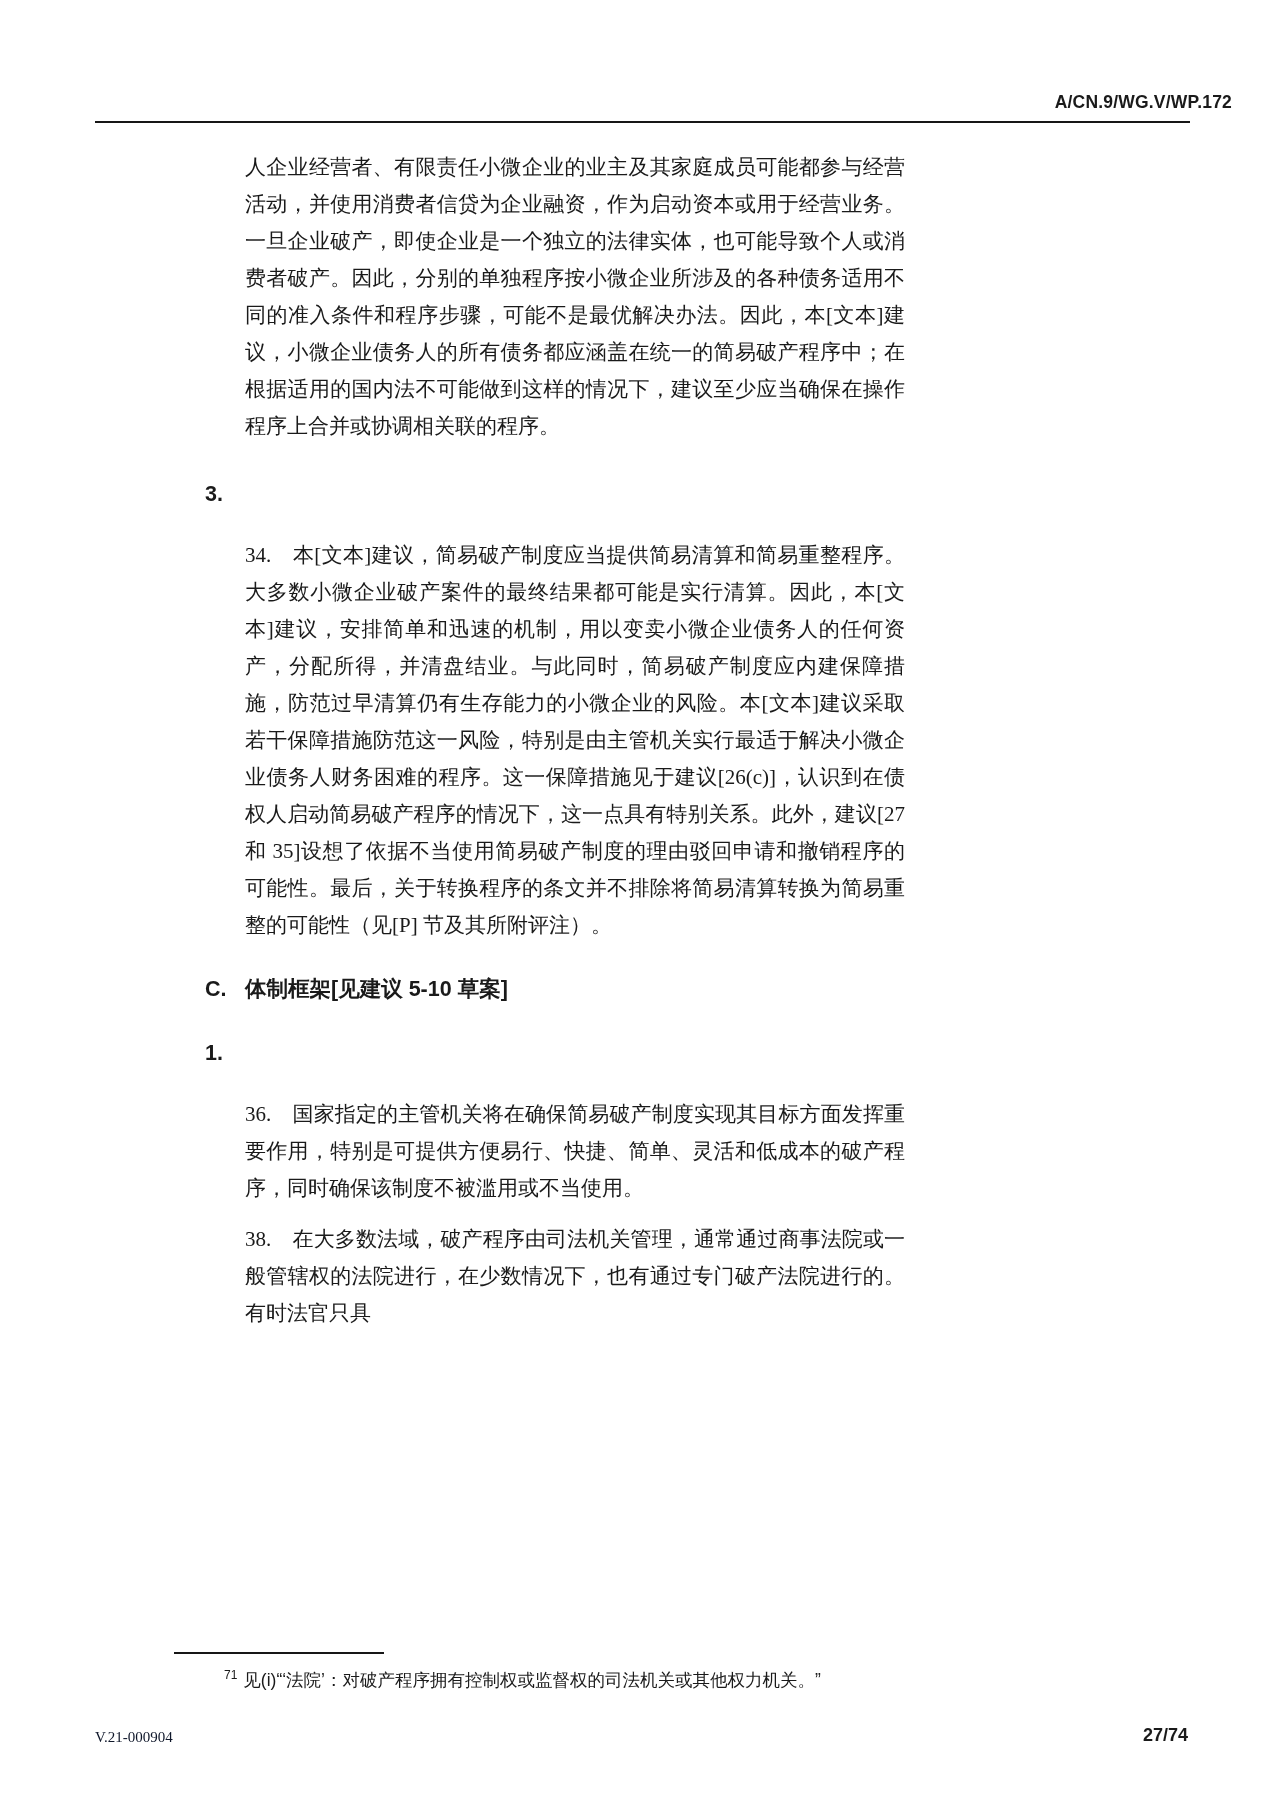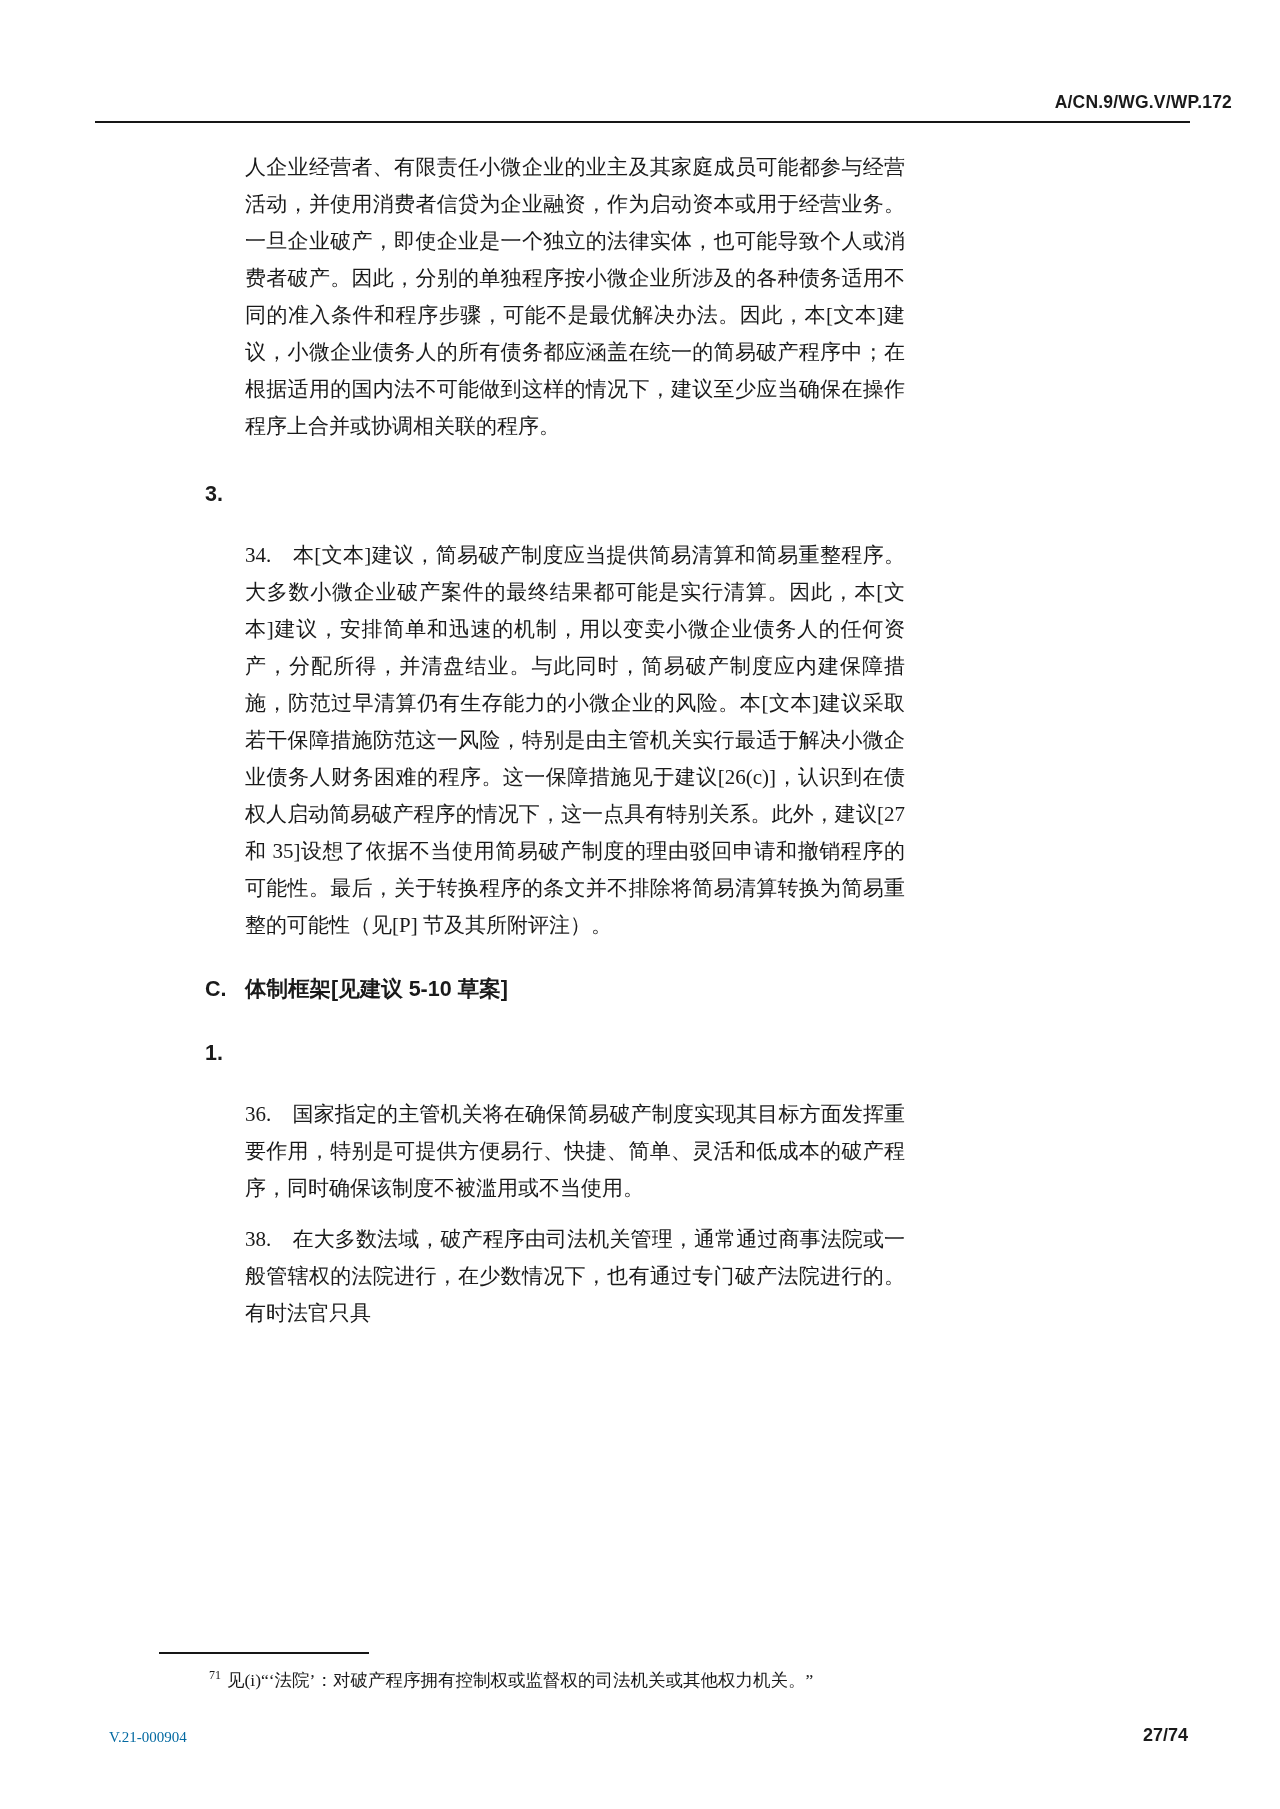--- a/index.html
+++ b/index.html
@@ -46,24 +46,24 @@
   .heading .hnum { width: 40px; flex: 0 0 40px; }
   .heading.sub { margin-top: 34px; margin-bottom: 28px; }
   sup.fnref {
     font-size: 13px;
     line-height: 0;
     vertical-align: super;
   }
   
   .footnote-section {
     position: absolute;
-    left: 159px;
+    left: 174px;
     top: 1652px;
     width: 860px;
-    font-family: Liberation Serif, serif;
+    font-family: Liberation Sans, sans-serif;
   }
   .fn-rule {
     width: 210px;
     border: 0;
     border-top: 2px solid #161616;
     margin: 0;
   }
   .fn-text {
     margin: 14px 0 0 50px;
     font-size: 17.5px;
@@ -72,24 +72,24 @@
   }
   .fn-text sup {
     font-size: 12px;
     line-height: 0;
     margin-right: 6px;
     vertical-align: super;
   }
   
   .footer-left {
     position: absolute;
-    left: 109px;
+    left: 95px;
     top: 1728px;
     font: 400 15px/18px "Liberation Serif", "DejaVu Serif", serif;
-    color: #0369a1;
+    color: #0f172a;
   }
   .footer-right {
     position: absolute;
     right: 92px;
     top: 1724px;
     font: 700 18px/22px "Liberation Sans", "DejaVu Sans", sans-serif;
   }
 </style>
 </head>
 <body>

